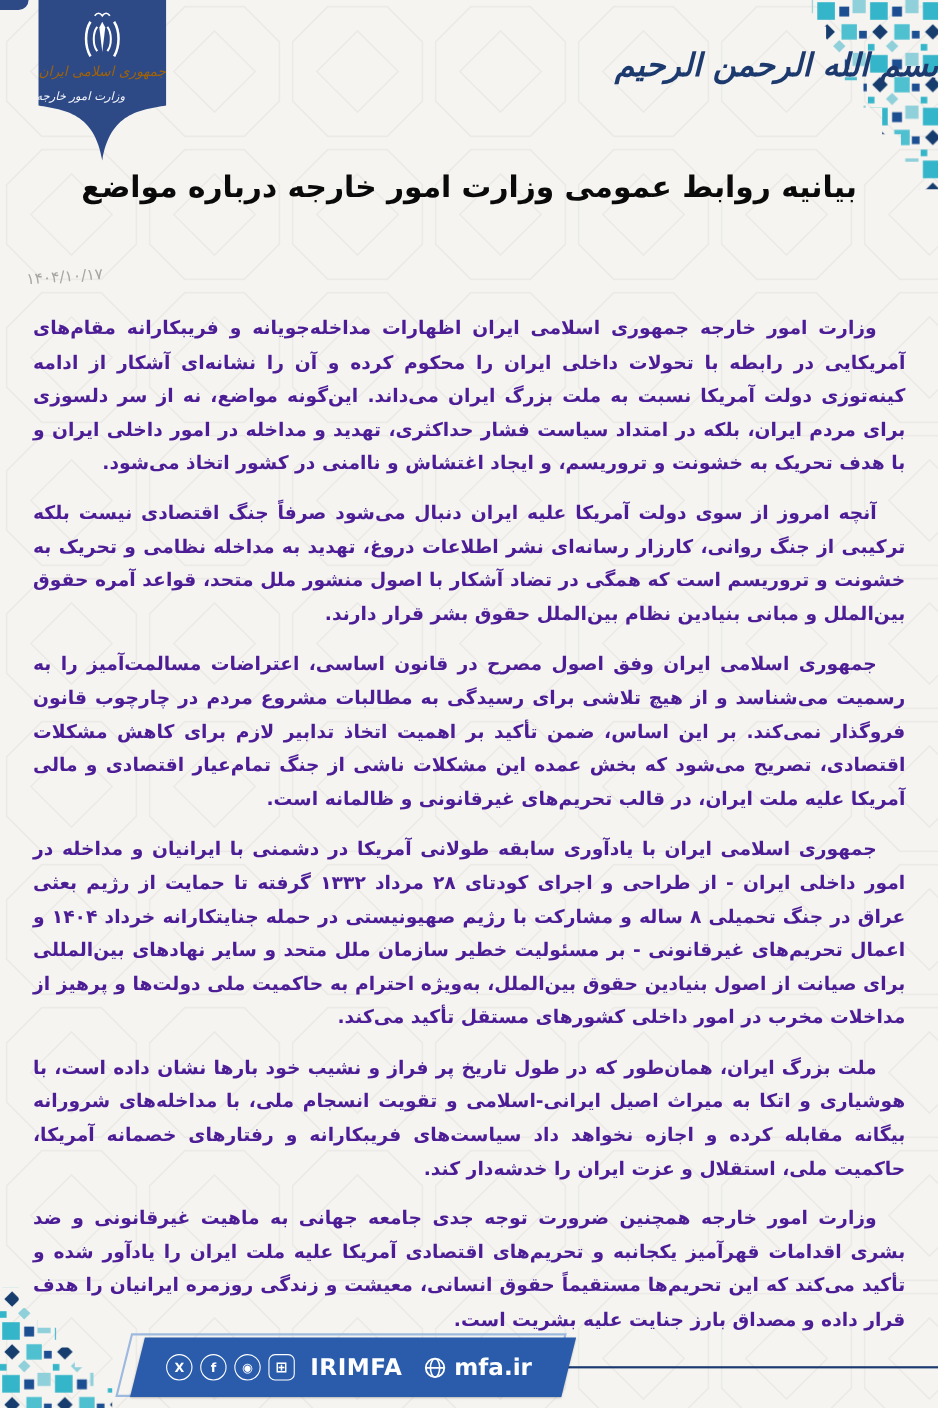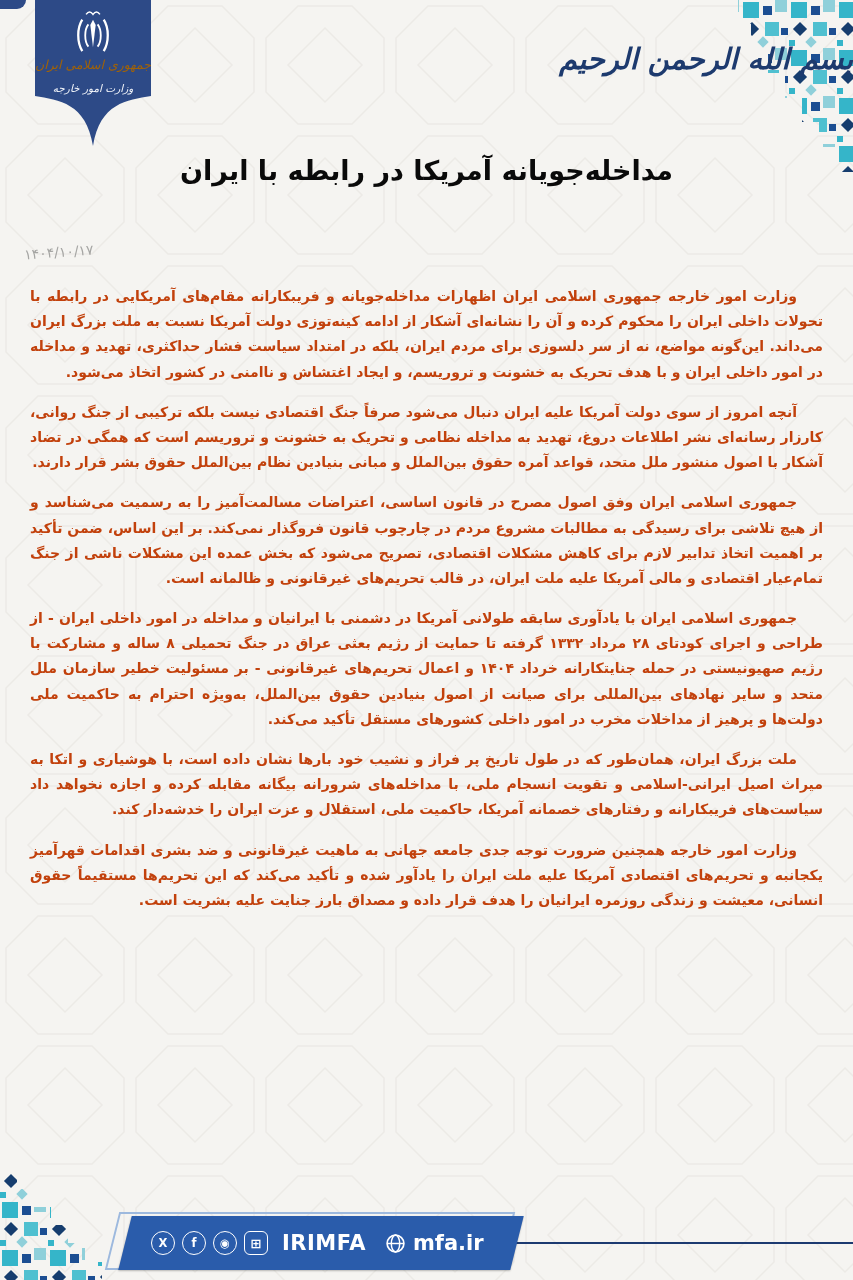--- a/index.html
+++ b/index.html
@@ -14,35 +14,35 @@
   .mosaic-tr{position:absolute;top:0;right:0;z-index:1;}
   .mosaic-bl{position:absolute;bottom:0;left:0;z-index:1;}
   .corner-chip{position:absolute;left:0;top:0;width:26px;height:9px;background:#2d4a87;
     border-bottom-right-radius:9px;z-index:2;}
   
   .badge{position:absolute;left:33px;top:0;width:120px;height:150px;z-index:3;}
   .badge svg.shape{position:absolute;left:0;top:0;}
   .badge .emblem{position:absolute;left:50%;top:7px;transform:translateX(-50%);}
   .badge .b-line1{position:absolute;left:0;right:0;top:57px;text-align:center;color:#a16207;
     font-size:12.5px;font-style:italic;direction:rtl;}
-  .badge .b-line2{position:absolute;left:0;right:0;top:82px;text-align:center;color:#f2f5fa;
+  .badge .b-line2{position:absolute;left:0;right:0;top:82px;text-align:left;color:#f2f5fa;
     font-size:10.5px;font-style:italic;direction:rtl;}
   
   .bismillah{position:absolute;top:30px;left:0;right:0;z-index:2;
     color:#1d3a6e;font-size:29px;font-weight:bold;font-style:italic;direction:rtl;margin-top:12px;}
   
   .title{position:absolute;top:148px;left:40px;right:40px;z-index:2;text-align:center;
     direction:rtl;color:#0a0a0a;font-weight:bold;font-size:27px;line-height:1.72;}
   
   .date{position:absolute;left:24px;top:244px;z-index:2;color:#a6a6a4;font-size:14px;
     direction:ltr;transform:rotate(-4deg);}
   
   .content{position:absolute;top:284px;left:30px;right:30px;z-index:2;direction:rtl;}
-  .content p{margin:0 0 15px 0;text-align:justify;text-indent:26px;color:#c2410c;
-    font-size:14px;font-weight:bold;line-height:1.8;}
+  .content p{margin:0 0 15px 0;text-align:justify;text-indent:26px;color:#4c1d95;
+    font-size:17px;font-weight:bold;line-height:1.8;}
   
   .footer-line{position:absolute;top:1242px;left:505px;right:0;height:2px;background:#1c3a70;z-index:2;}
   .banner-ghost{position:absolute;left:112px;top:1212px;width:392px;height:54px;
     border:2px solid #9db9de;transform:skewX(-14deg);z-index:2;background:transparent;}
   .banner{position:absolute;left:125px;top:1216px;width:392px;height:54px;background:#2a5cab;
     transform:skewX(-14deg);z-index:3;box-shadow:0 1px 2px rgba(0,0,0,.25);}
   .banner-inner{transform:skewX(14deg);height:100%;display:flex;align-items:center;
     padding:0 10px 0 26px;gap:7px;}
   .sicon{width:22px;height:22px;border:1.6px solid #fff;border-radius:50%;color:#fff;
     display:flex;align-items:center;justify-content:center;font-size:11.5px;font-weight:bold;flex:0 0 auto;}
@@ -110,21 +110,21 @@
     <path d="M16,16 C9,27 9,45 16,57" stroke="#fff" stroke-width="3" fill="none"></path>
     <path d="M44,16 C51,27 51,45 44,57" stroke="#fff" stroke-width="3" fill="none"></path>
   </svg>
   <div class="b-line1">جمهوری اسلامی ایران</div>
   <div class="b-line2">وزارت امور خارجه</div>
 </div>
 
 <div class="bismillah">بسم الله الرحمن الرحیم</div>
 
 <div class="title">
-  <div>مداخله‌جویانه آمریکا در رابطه با ایران</div>
+  <div>بیانیه روابط عمومی وزارت امور خارجه درباره مواضع</div>
 </div>
 
 <div class="date">۱۴۰۴/۱۰/۱۷</div>
 
 <div class="content">
   <p>وزارت امور خارجه جمهوری اسلامی ایران اظهارات مداخله‌جویانه و فریبکارانه مقام‌های آمریکایی در رابطه با تحولات داخلی ایران را محکوم کرده و آن را نشانه‌ای آشکار از ادامه کینه‌توزی دولت آمریکا نسبت به ملت بزرگ ایران می‌داند. این‌گونه مواضع، نه از سر دلسوزی برای مردم ایران، بلکه در امتداد سیاست فشار حداکثری، تهدید و مداخله در امور داخلی ایران و با هدف تحریک به خشونت و تروریسم، و ایجاد اغتشاش و ناامنی در کشور اتخاذ می‌شود.</p>
   <p>آنچه امروز از سوی دولت آمریکا علیه ایران دنبال می‌شود صرفاً جنگ اقتصادی نیست بلکه ترکیبی از جنگ روانی، کارزار رسانه‌ای نشر اطلاعات دروغ، تهدید به مداخله نظامی و تحریک به خشونت و تروریسم است که همگی در تضاد آشکار با اصول منشور ملل متحد، قواعد آمره حقوق بین‌الملل و مبانی بنیادین نظام بین‌الملل حقوق بشر قرار دارند.</p>
   <p>جمهوری اسلامی ایران وفق اصول مصرح در قانون اساسی، اعتراضات مسالمت‌آمیز را به رسمیت می‌شناسد و از هیچ تلاشی برای رسیدگی به مطالبات مشروع مردم در چارچوب قانون فروگذار نمی‌کند. بر این اساس، ضمن تأکید بر اهمیت اتخاذ تدابیر لازم برای کاهش مشکلات اقتصادی، تصریح می‌شود که بخش عمده این مشکلات ناشی از جنگ تمام‌عیار اقتصادی و مالی آمریکا علیه ملت ایران، در قالب تحریم‌های غیرقانونی و ظالمانه است.</p>
   <p>جمهوری اسلامی ایران با یادآوری سابقه طولانی آمریکا در دشمنی با ایرانیان و مداخله در امور داخلی ایران - از طراحی و اجرای کودتای ۲۸ مرداد ۱۳۳۲ گرفته تا حمایت از رژیم بعثی عراق در جنگ تحمیلی ۸ ساله و مشارکت با رژیم صهیونیستی در حمله جنایتکارانه خرداد ۱۴۰۴ و اعمال تحریم‌های غیرقانونی - بر مسئولیت خطیر سازمان ملل متحد و سایر نهادهای بین‌المللی برای صیانت از اصول بنیادین حقوق بین‌الملل، به‌ویژه احترام به حاکمیت ملی دولت‌ها و پرهیز از مداخلات مخرب در امور داخلی کشورهای مستقل تأکید می‌کند.</p>
   <p>ملت بزرگ ایران، همان‌طور که در طول تاریخ پر فراز و نشیب خود بارها نشان داده است، با هوشیاری و اتکا به میراث اصیل ایرانی-اسلامی و تقویت انسجام ملی، با مداخله‌های شرورانه بیگانه مقابله کرده و اجازه نخواهد داد سیاست‌های فریبکارانه و رفتارهای خصمانه آمریکا، حاکمیت ملی، استقلال و عزت ایران را خدشه‌دار کند.</p>

